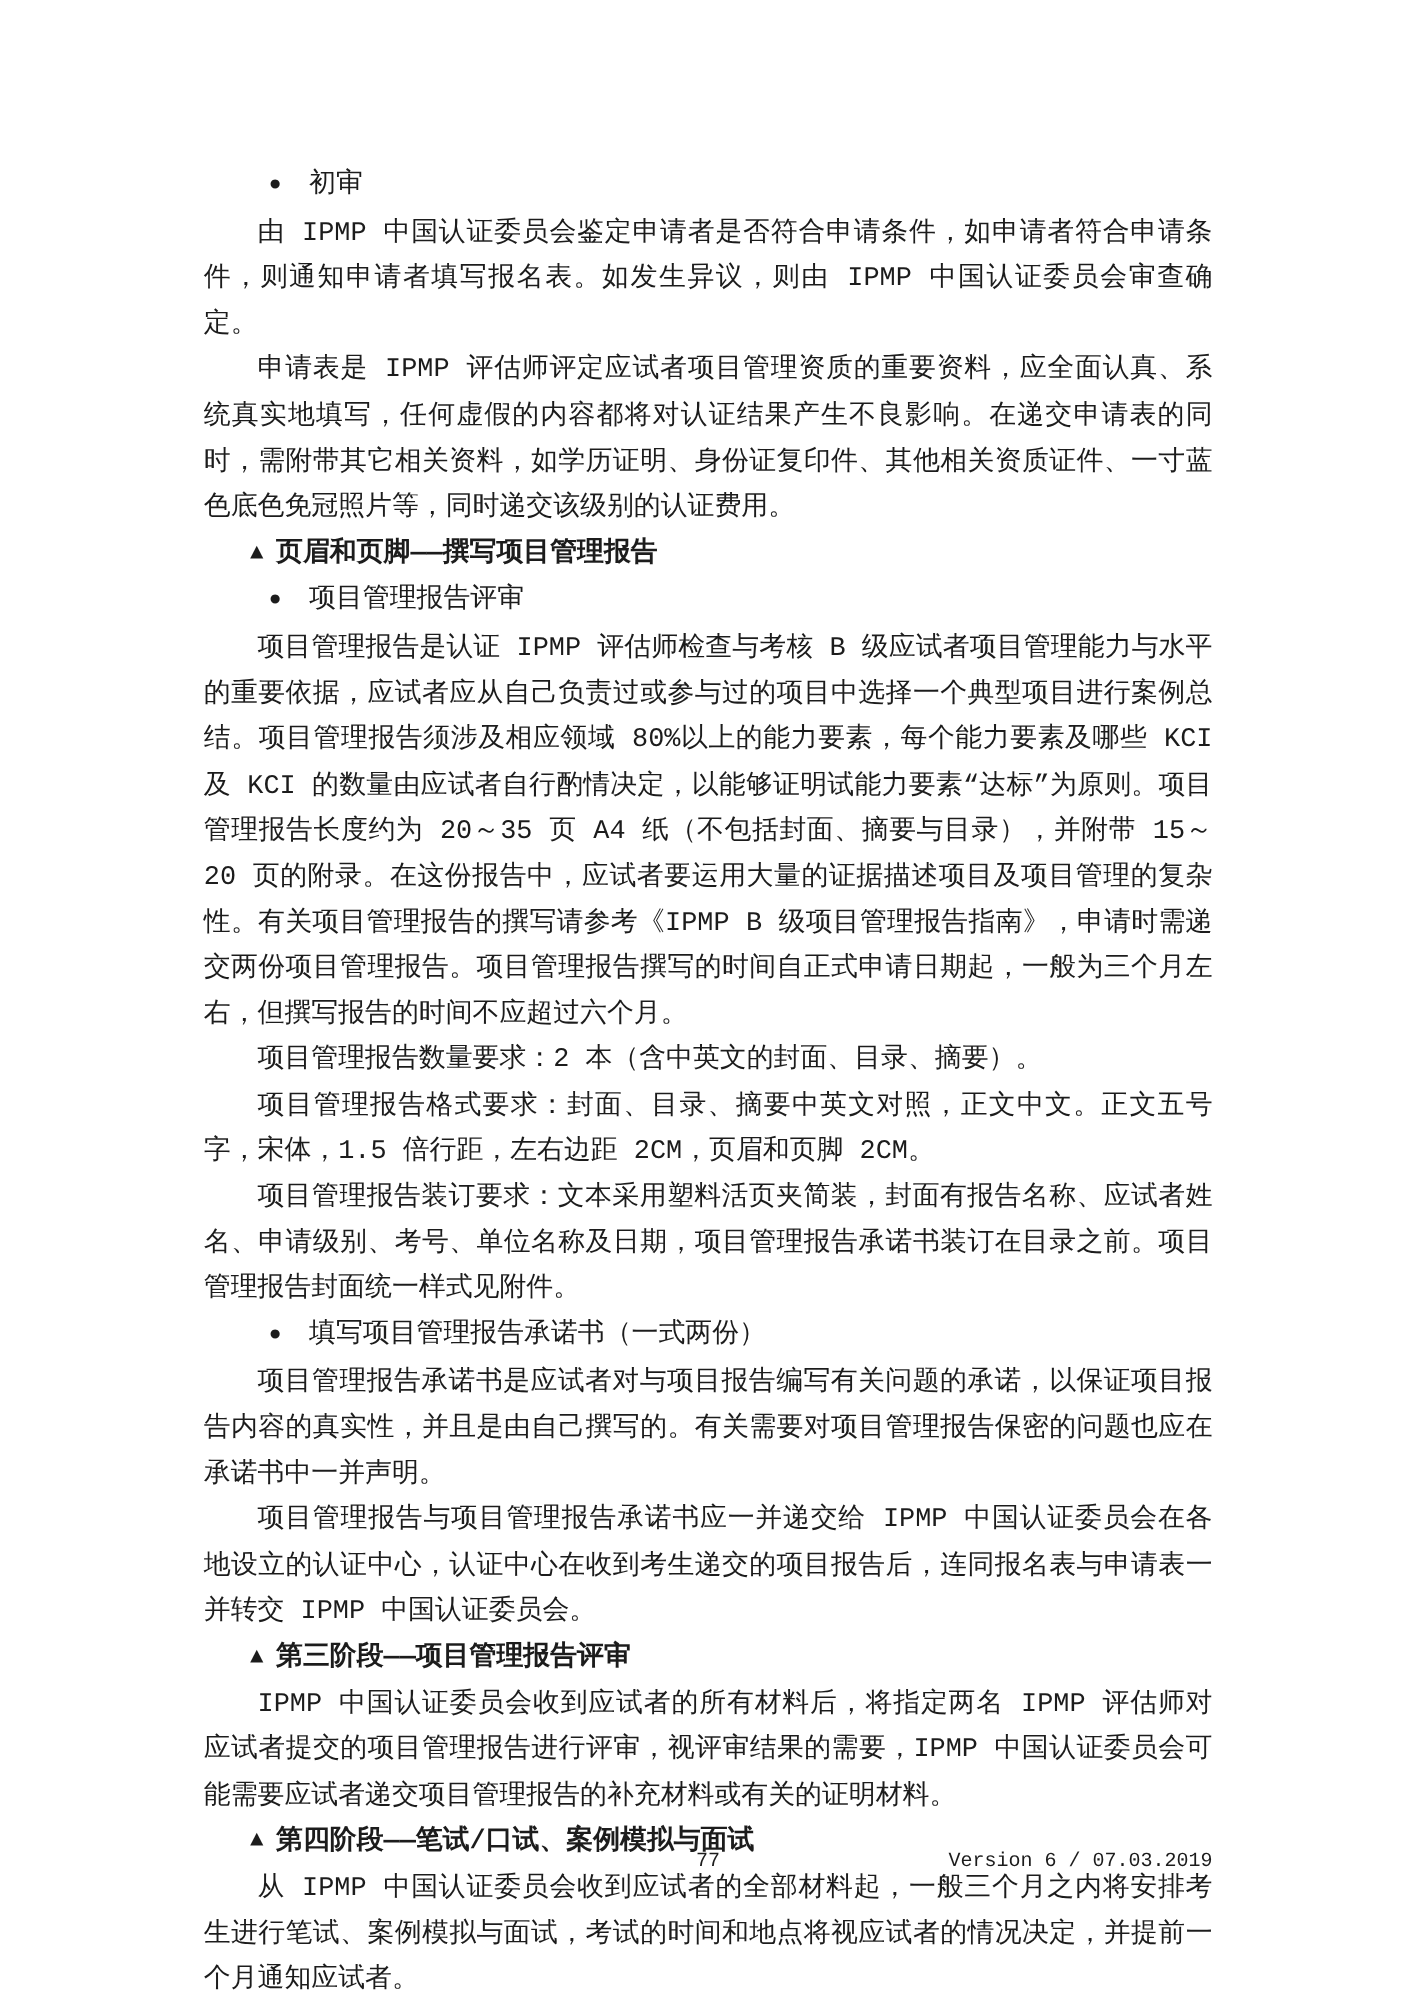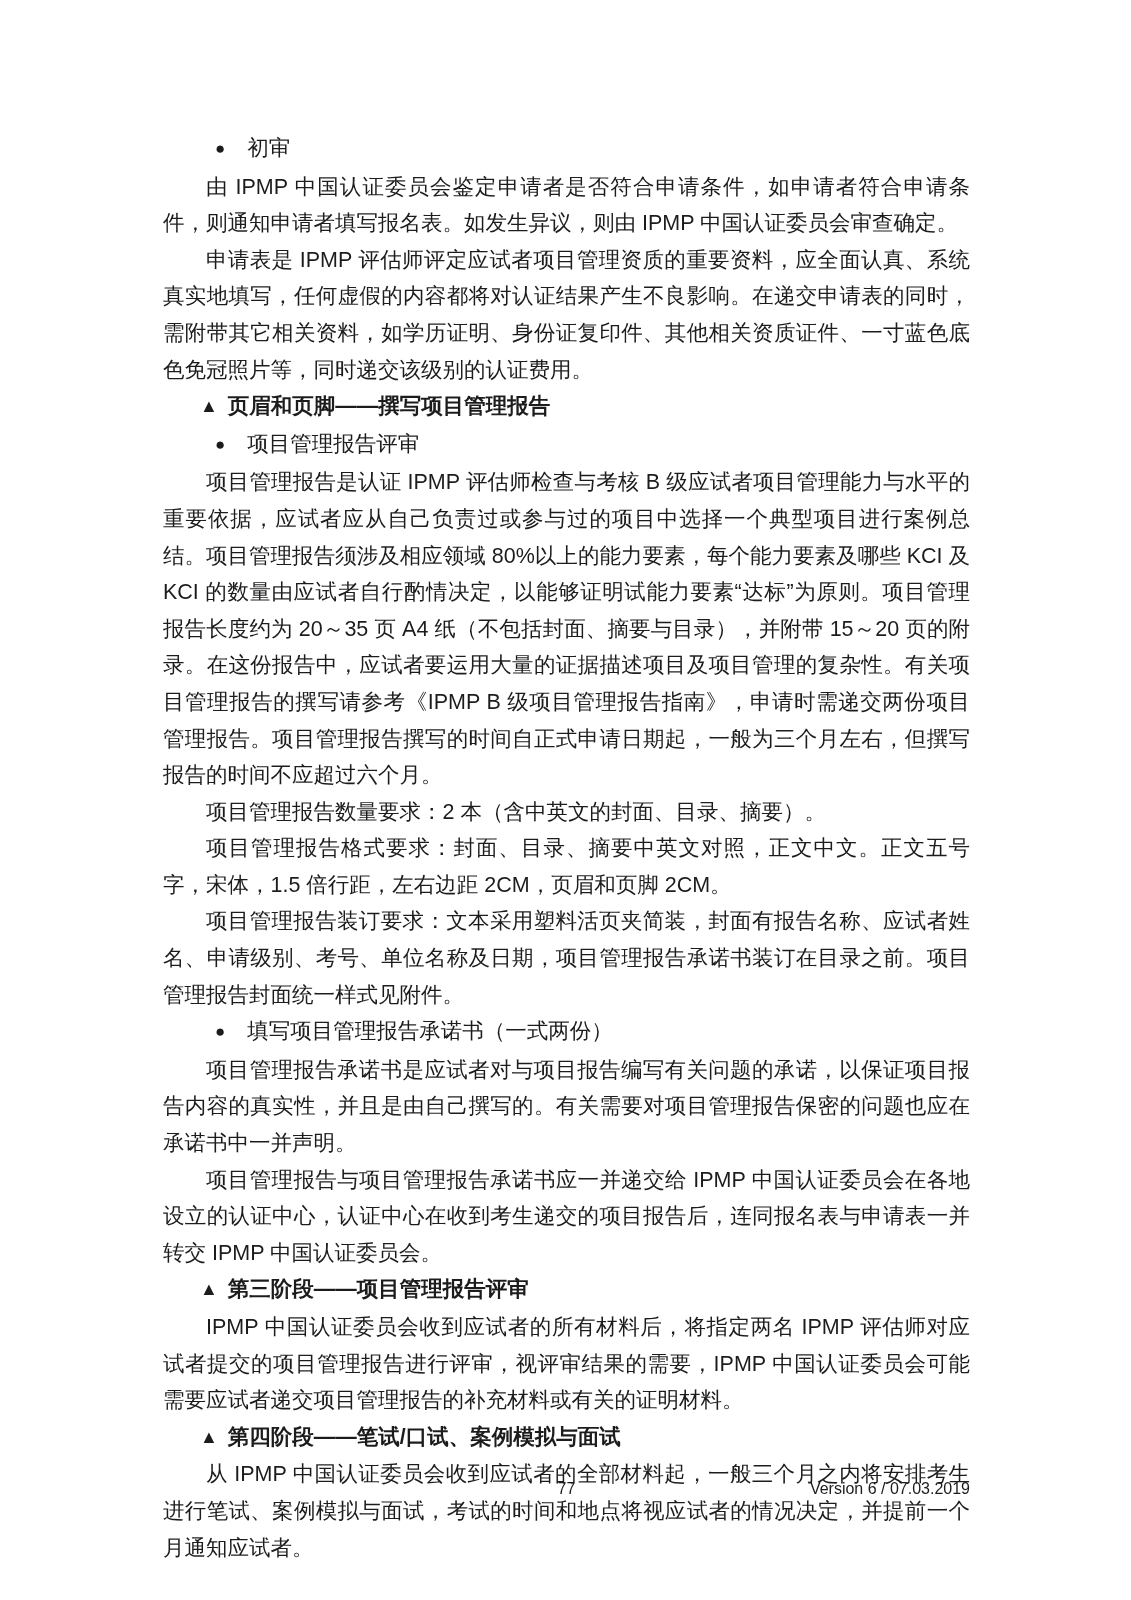--- a/index.html
+++ b/index.html
@@ -2,21 +2,21 @@
 <html><head>
 <meta charset="utf-8">
 <style>
   html, body { margin: 0; padding: 0; background: #e8e8e8; }
   .page {
     position: relative;
     width: 1131px;
     height: 1600px;
     margin: 0 auto;
     background: #ffffff;
-    font-family: Liberation Sans, sans-serif;
+    font-family: Liberation Mono, monospace;
     color: #1c1c1c;
     overflow: hidden;
   }
   .content {
     position: absolute;
     left: 163px;
     top: 130px;
     width: 807px;
     font-size: 21.5px;
     line-height: 36.6px;

